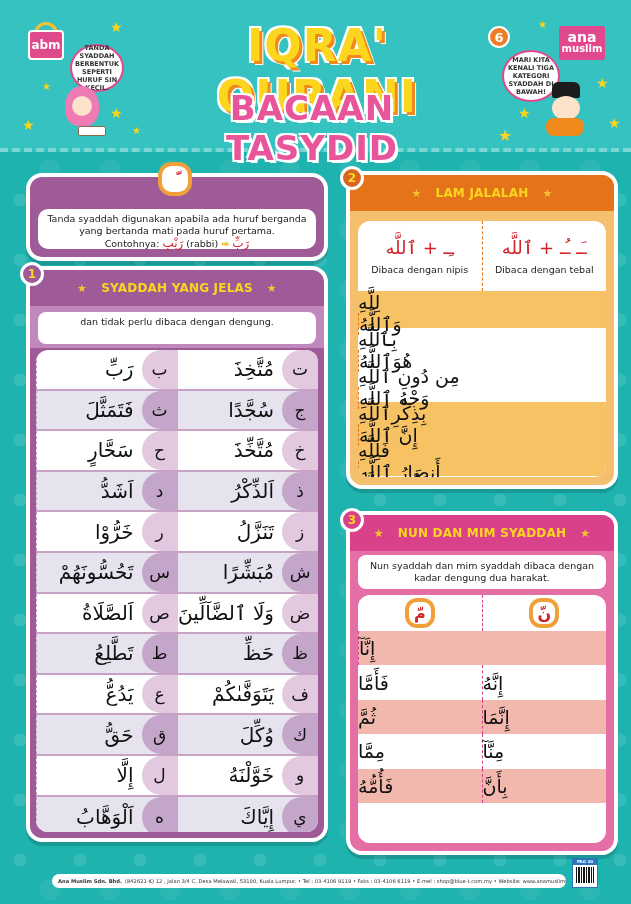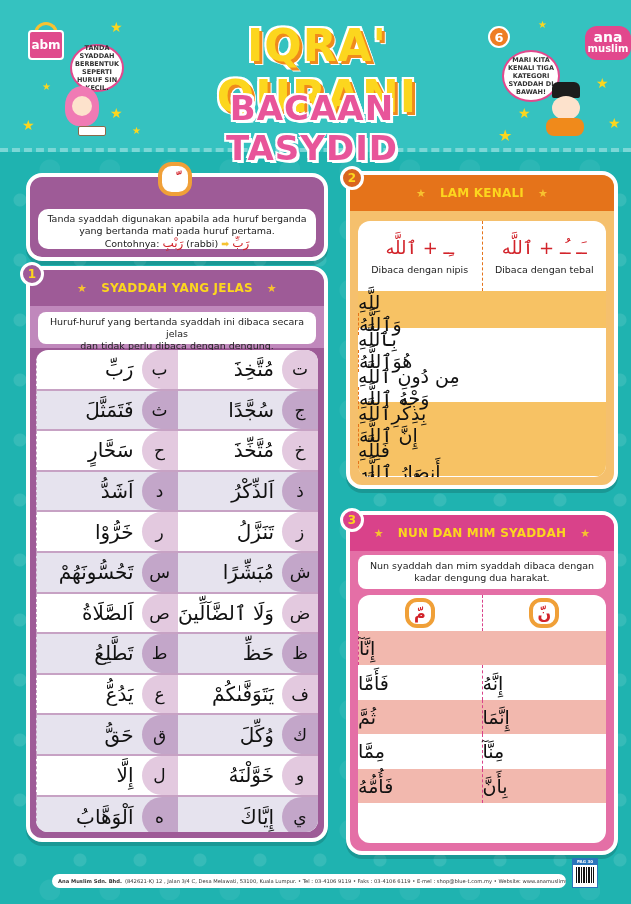--- a/index.html
+++ b/index.html
@@ -29,22 +29,22 @@
     color: #fff; font: bold 12px "DejaVu Sans", sans-serif;
     display: flex; align-items: center; justify-content: center;
     border: 2px solid #fff;
   }
   .logo-abm-arc {
     position: absolute; left: 34px; top: 22px; width: 24px; height: 12px;
     border-radius: 12px 12px 0 0;
     border: 3px solid #f7c230; border-bottom: none;
   }
   .logo-ana {
-    position: absolute; left: 585px; top: 26px; width: 46px; height: 34px;
-    background: #e2488d; border-radius: 12px;
+    position: absolute; left: 559px; top: 26px; width: 46px; height: 34px;
+    background: #e2488d; border-radius: 3px;
     color: #fff; font: bold 10px "DejaVu Sans", sans-serif;
     display: flex; flex-direction: column; align-items: center; justify-content: center;
     line-height: 11px;
   }
   .logo-ana .big { font-size: 14px; }
   
   .title-main {
     position: absolute; left: 142px; top: 20px; width: 350px; text-align: center;
     font: 900 44px "DejaVu Sans", sans-serif; letter-spacing: 1px;
     color: #fcd61e;
@@ -270,21 +270,20 @@
 
 <div class="num-badge nb1">1</div>
 <div class="panel panel-1">
   <div class="panel-head">
     <span class="hstar">★</span>
     <span>SYADDAH YANG JELAS</span>
     <span class="hstar">★</span>
   </div>
   <div class="p1-sub"></div>
   <div class="p1-desc">
-    <div>Huruf-huruf yang bertanda syaddah ini dibaca secara jelas</div>
     <div>dan tidak perlu dibaca dengan dengung.</div>
   </div>
   <div class="p1-table">
     <div class="p1-row">
       <div class="p1-cell right">
           <span class="letter-tab">ب</span>
           <span class="word">رَبِّ</span>
         </div>
       <div class="p1-cell">
           <span class="letter-tab">ت</span>
@@ -401,21 +400,21 @@
           <span class="word">إِيَّاكَ</span>
         </div>
     </div>
   </div>
 </div>
 
 <div class="num-badge nb2">2</div>
 <div class="panel panel-2">
   <div class="panel-head p2-head">
     <span class="hstar">★</span>
-    <span>LAM KENALI</span>
+    <span>LAM JALALAH</span>
     <span class="hstar">★</span>
   </div>
   <div class="p2-table">
     <div class="p2-top">
       <div>
         <span class="formula">ـِـ + ٱللَّه</span>
         <span class="caption">Dibaca dengan nipis</span>
       </div>
       <div class="col-divider-orange">
         <span class="formula">ـَـ ـُـ + ٱللَّه</span>

